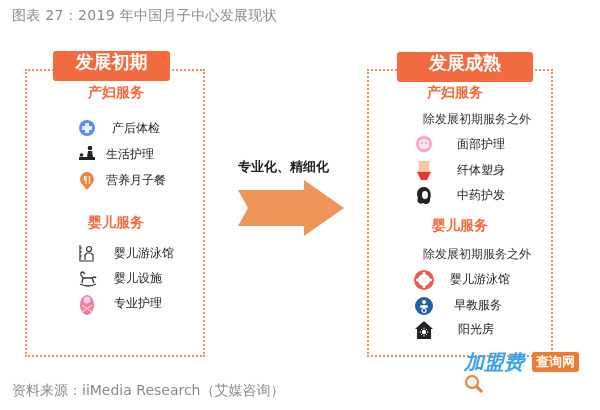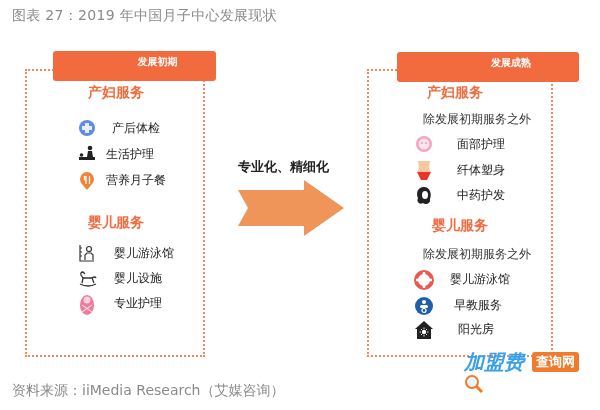--- a/index.html
+++ b/index.html
@@ -10,21 +10,21 @@
   .title {
     position: absolute; left: 12px; top: 7px; font-size: 14px; color: #8a8a8a; letter-spacing: 0.3px;
   }
   .panel {
     position: absolute; border: 2px dotted #f08a5d; box-sizing: border-box;
   }
   .panel-left { left: 25px; top: 69px; width: 180px; height: 288px; }
   .panel-right { left: 367px; top: 69px; width: 186px; height: 288px; }
   .tag {
     position: absolute; height: 30px; background: #f26b3e; color: #fff; font-weight: bold;
-    font-size: 10px; text-align: center; line-height: 22px; border-radius: 3px; padding-left: 46px;
+    font-size: 18px; text-align: center; line-height: 22px; border-radius: 3px;
   }
   .tag-left { left: 53px; top: 51px; width: 117px; }
   .tag-right { left: 397px; top: 52px; width: 136px; }
   .sec-title { position: absolute; color: #f26b3e; font-size: 14px; font-weight: bold; }
   .sub { position: absolute; color: #333; font-size: 12px; }
   .item { position: absolute; display: flex; align-items: center; }
   .item .ico { width: 18px; height: 18px; display: inline-block; margin-right: 10px; position: relative; }
   .item .lbl { font-size: 12px; color: #222; }
   .arrow-label { position: absolute; left: 238px; top: 158px; font-size: 13px; font-weight: bold; color: #222; }
   .source { position: absolute; left: 12px; top: 382px; font-size: 14px; color: #8a8a8a; }

